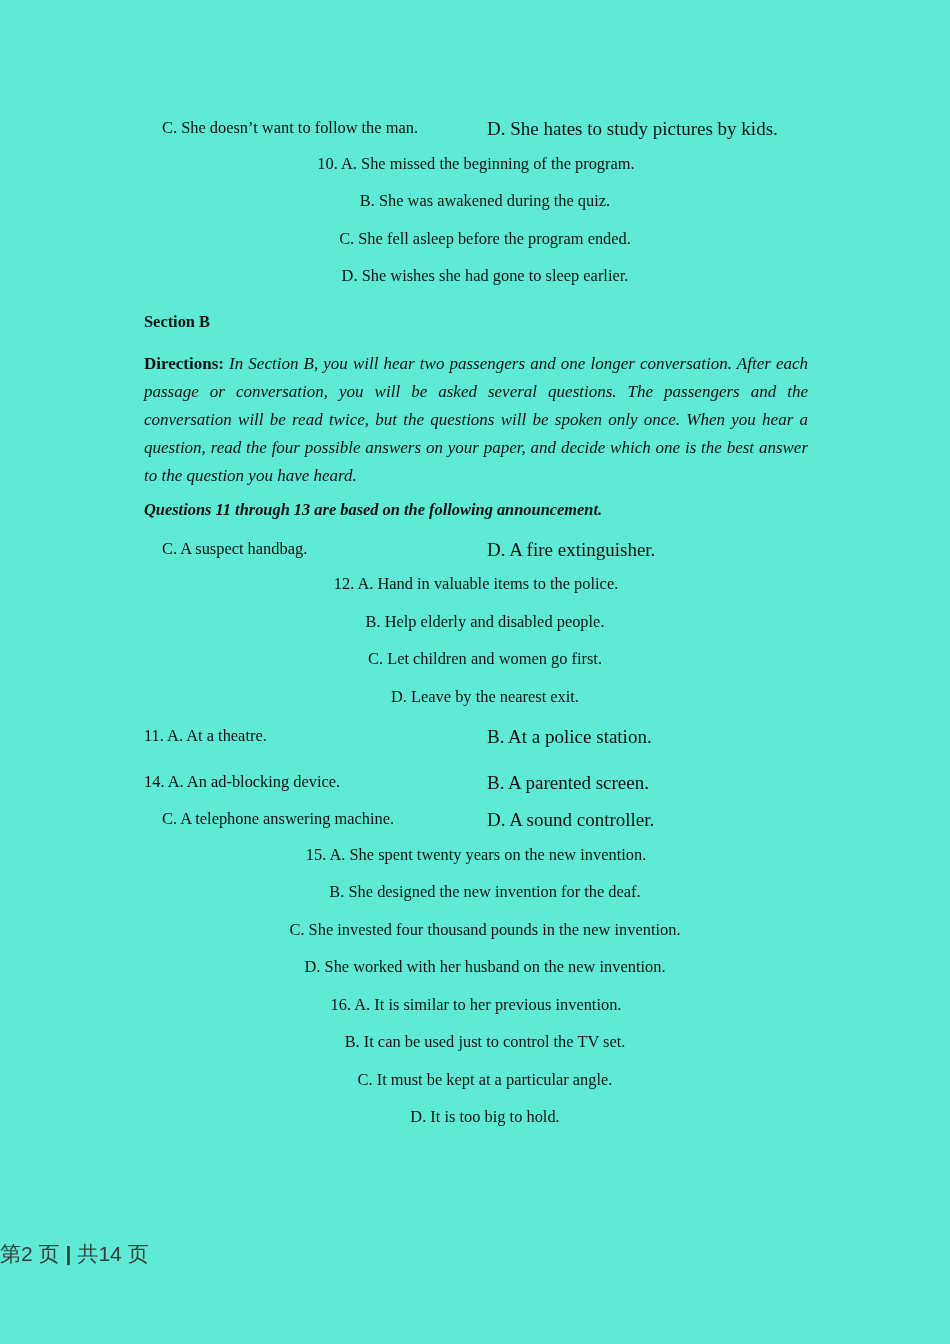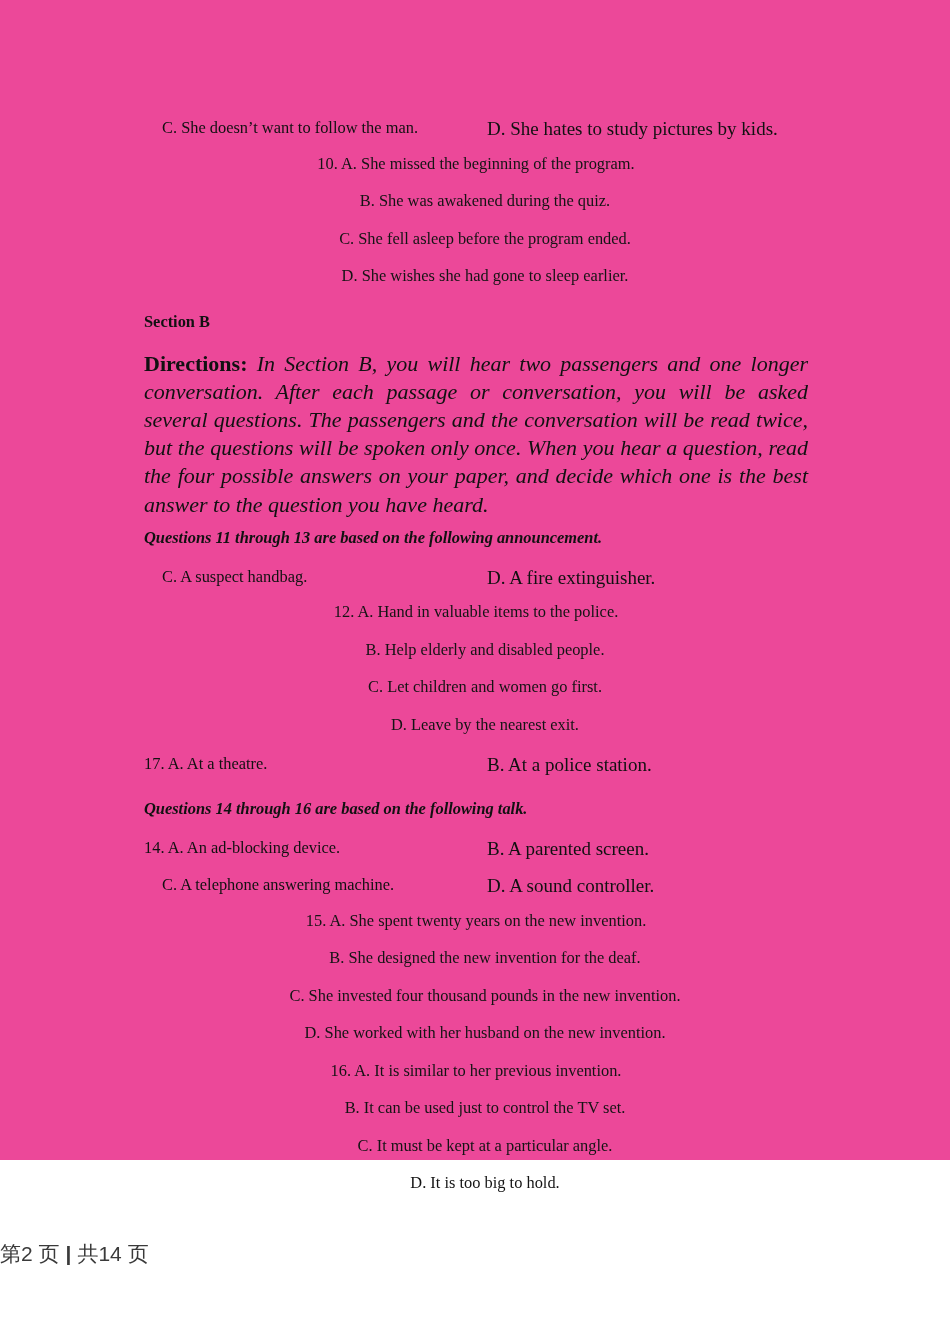--- a/index.html
+++ b/index.html
@@ -14,22 +14,22 @@
     font-family: "Liberation Serif", "DejaVu Serif", serif;
     color: #111111;
     overflow: hidden;
   }
 
   .page {
     position: absolute;
     left: 0;
     top: 0;
     width: 950px;
-    height: 1160px;
-    background: #ec4899;
+    height: 1344px;
+    background: #5eead4;
   }
 
   .content {
     position: absolute;
     left: 144px;
     top: 118px;
     width: 664px;
   }
 
   
@@ -70,21 +70,21 @@
   .section-head {
     font-size: 16.4px;
     font-weight: bold;
     margin-top: 8px;
     height: 36px;
     line-height: 1.0;
   }
 
   
   .directions {
-    font-size: 22px;
+    font-size: 17px;
     line-height: 28.2px;
     text-align: justify;
     text-align-last: left;
     width: 664px;
     margin-bottom: 10px;
   }
   .directions .dir-label {
     font-weight: bold;
     font-style: normal;
   }
@@ -152,27 +152,26 @@
 
     <div class="qline">
       <span class="num">12.</span>
       <span>A. Hand in valuable items to the police.</span>
     </div>
     <div class="qline indent-opt">B. Help elderly and disabled people.</div>
     <div class="qline indent-opt">C. Let children and women go first.</div>
     <div class="qline indent-opt">D. Leave by the nearest exit.</div>
 
     <div class="two-col">
-      <span class="col-a"><span class="num">17.</span> <span>A. At a theatre.</span></span>
+      <span class="col-a"><span class="num">11.</span> <span>A. At a theatre.</span></span>
       <span class="col-b">B. At a police station.</span>
     </div>
 
     <div class="gap-sm"></div>
 
-    <div class="qgroup-head">Questions 14 through 16 are based on the following talk.</div>
 
     <div class="two-col">
       <span class="col-a"><span class="num">14.</span> <span>A. An ad-blocking device.</span></span>
       <span class="col-b">B. A parented screen.</span>
     </div>
     <div class="two-col">
       <span class="col-a indent-opt">C. A telephone answering machine.</span>
       <span class="col-b">D. A sound controller.</span>
     </div>
 

